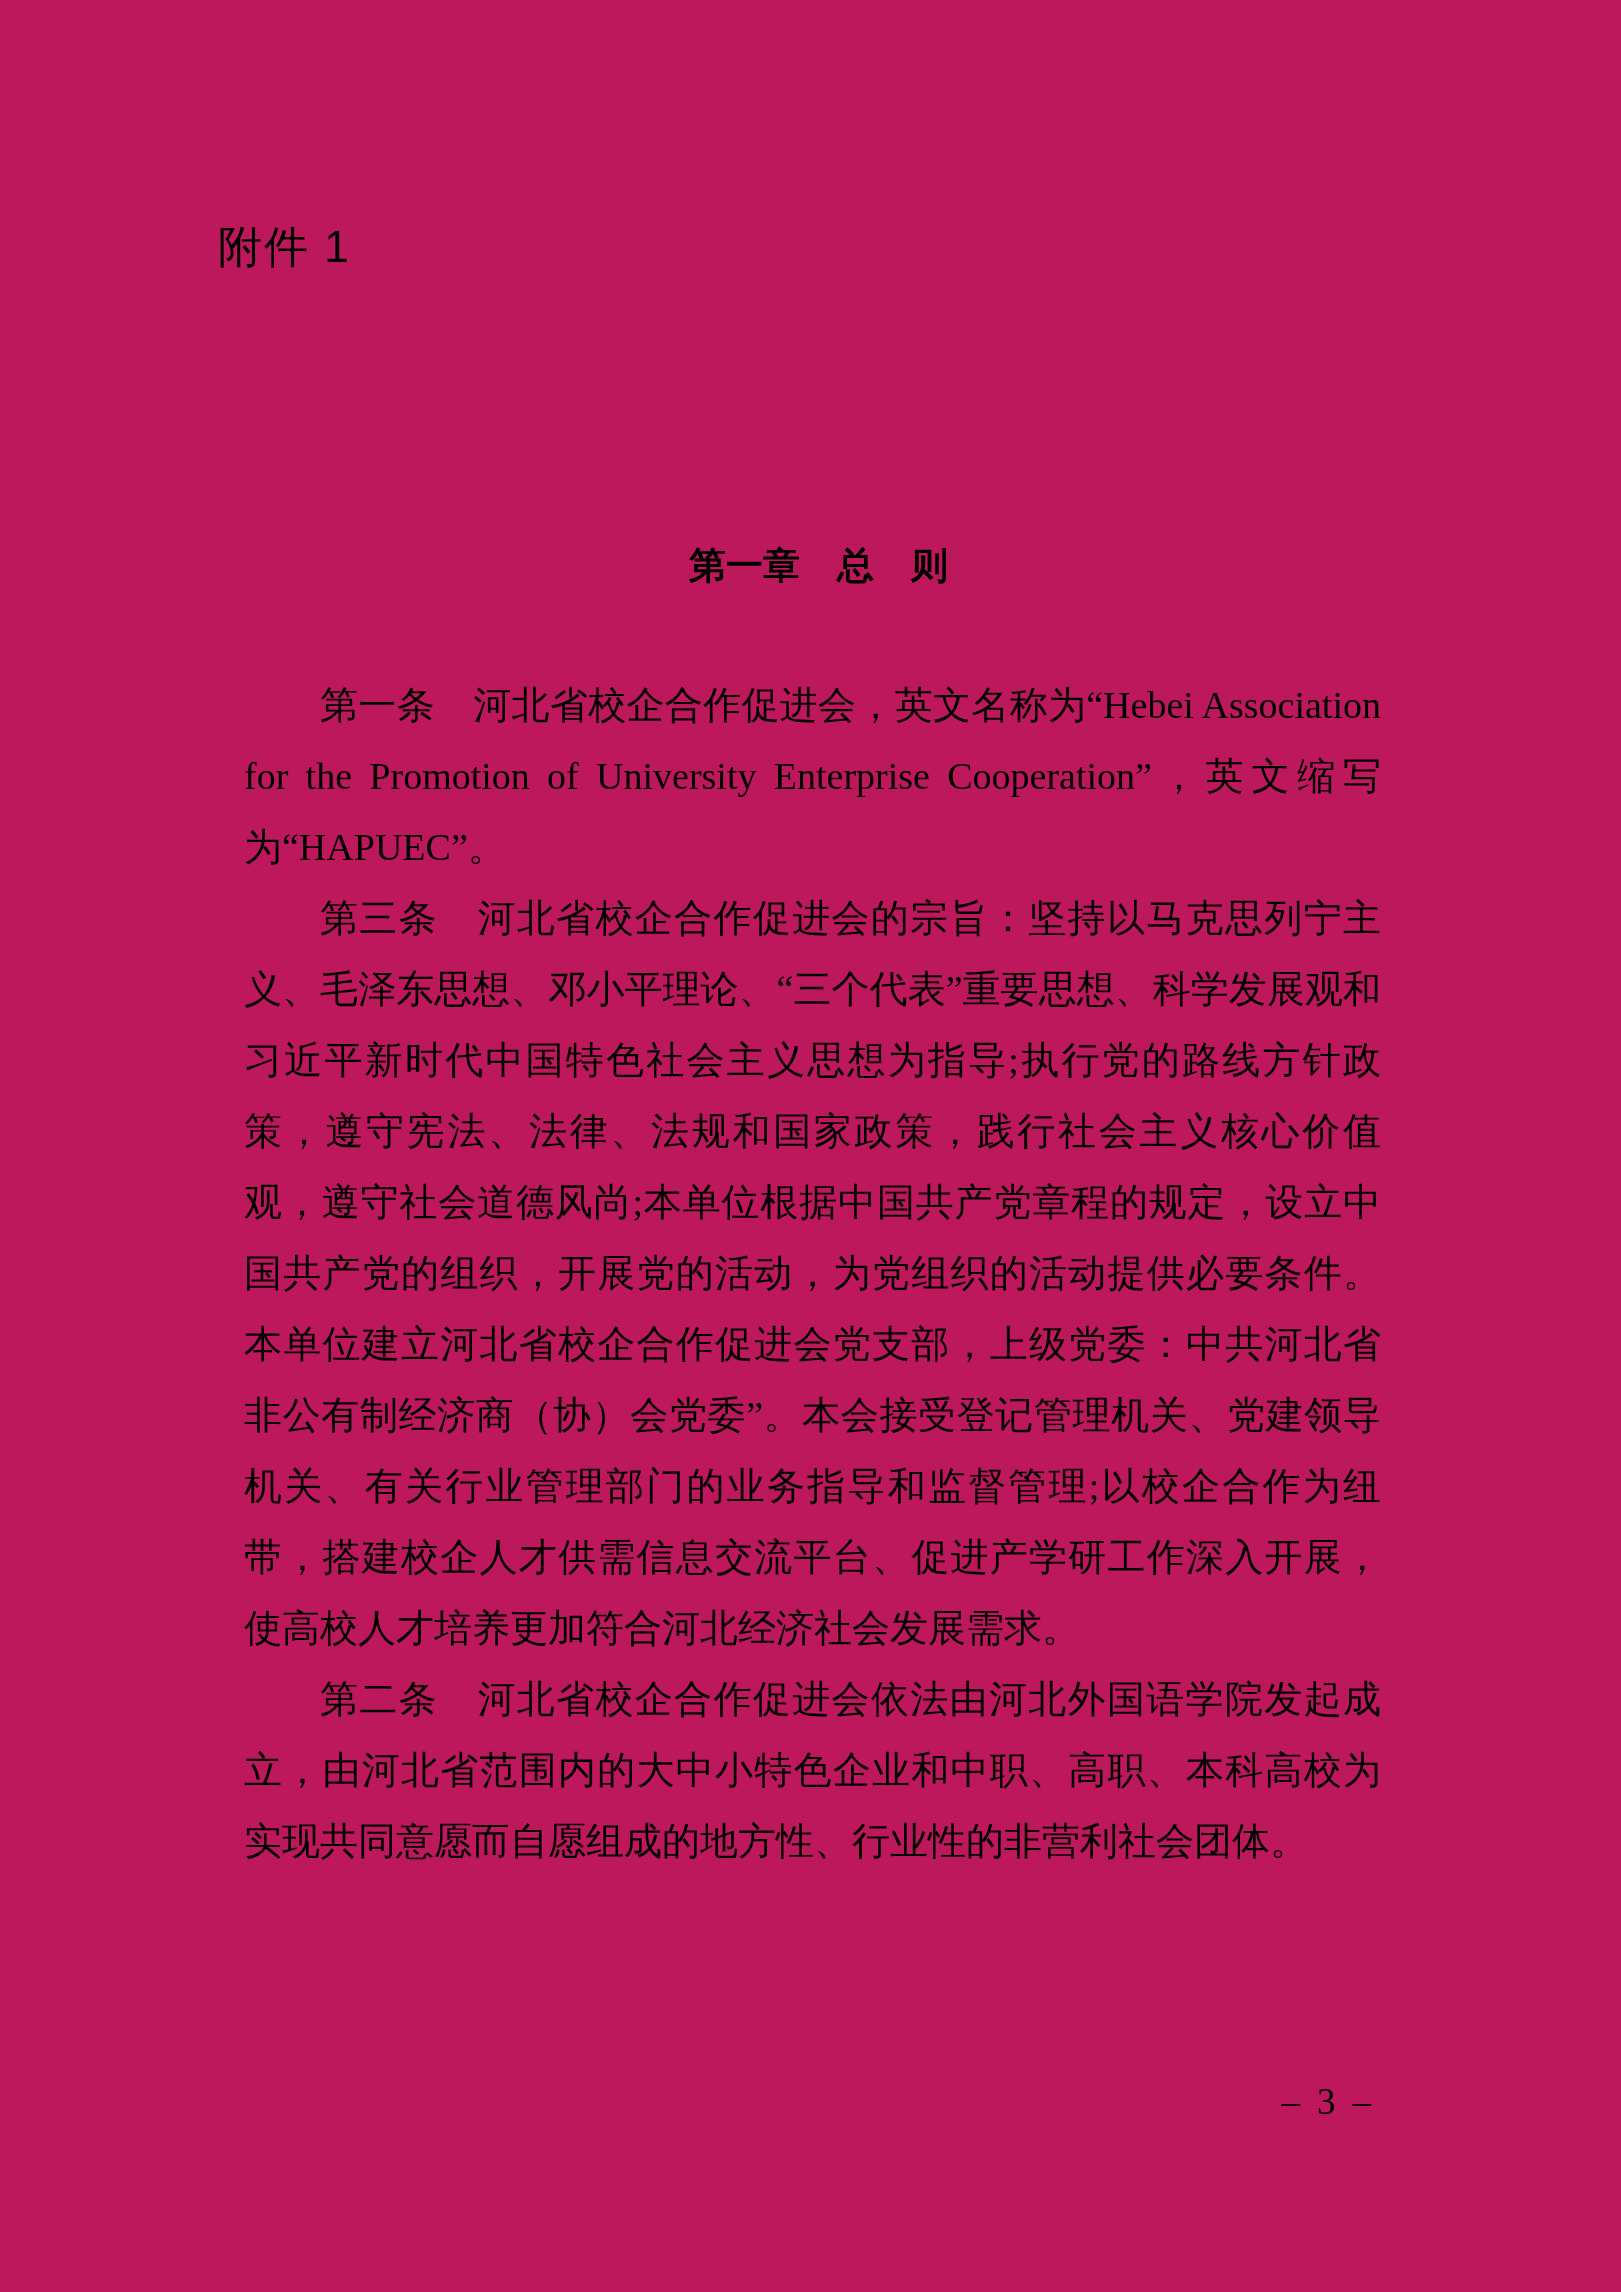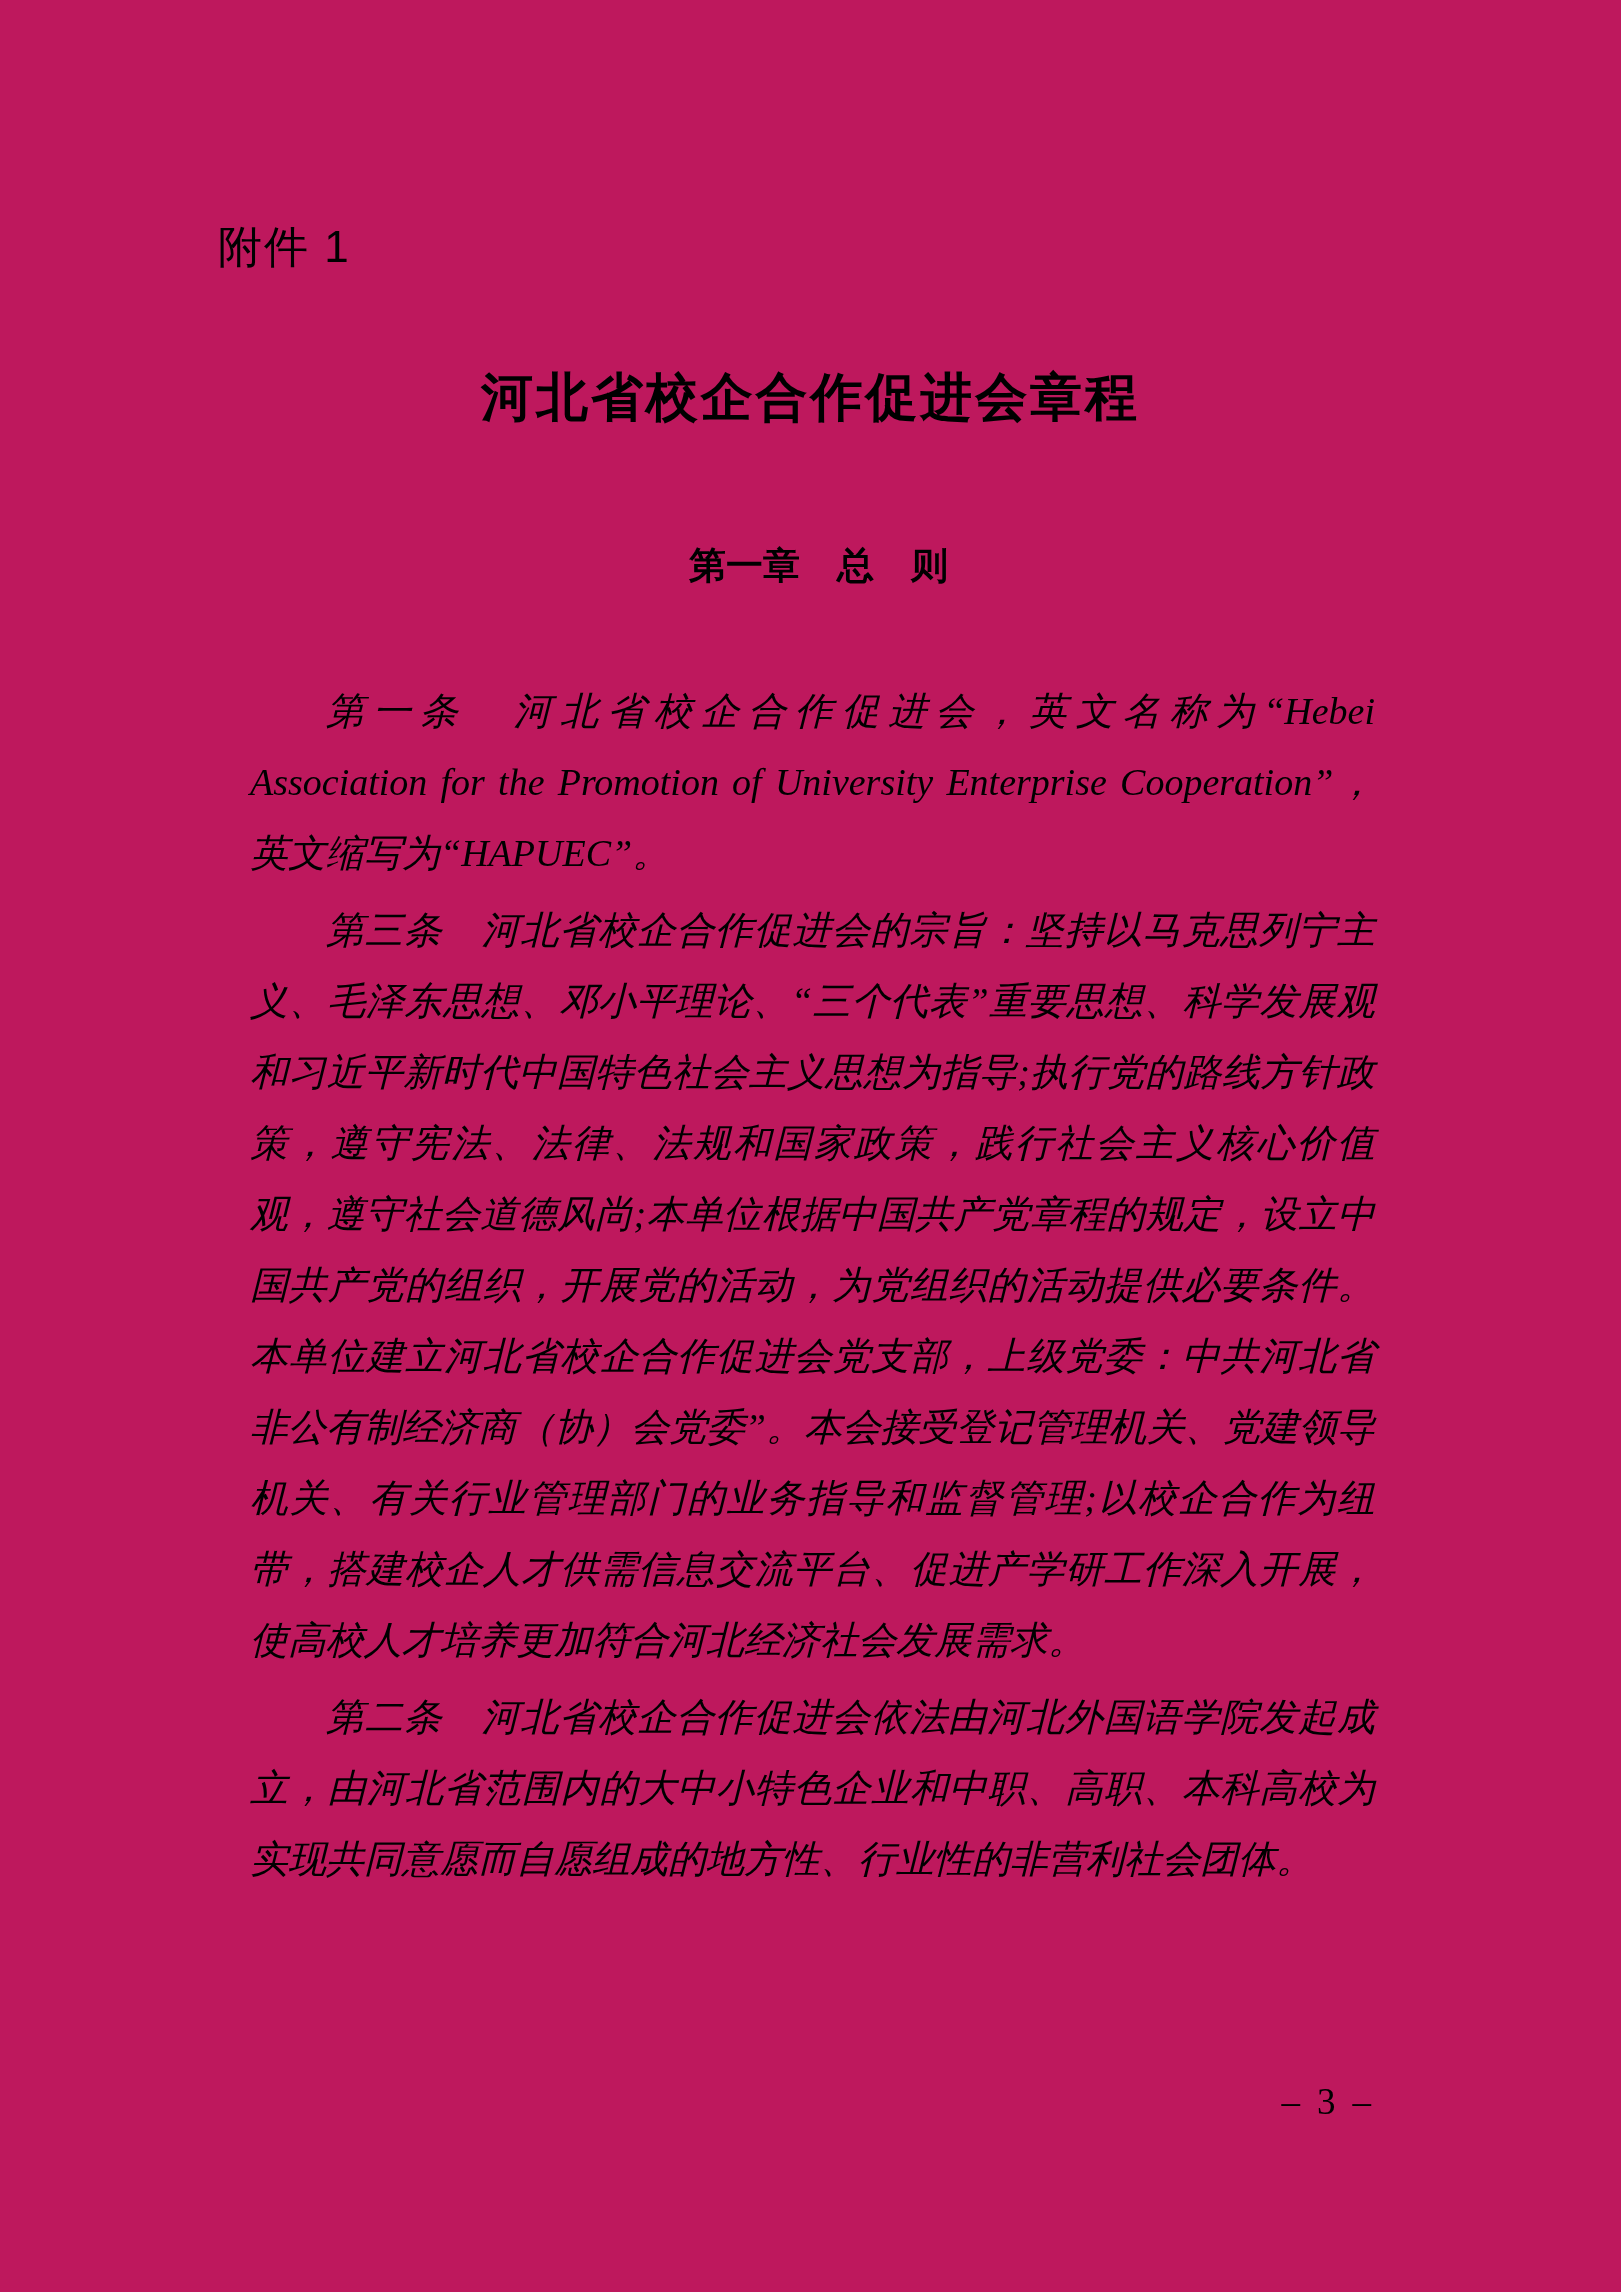--- a/index.html
+++ b/index.html
@@ -52,42 +52,40 @@
   .content {
     position: absolute;
     left: 244px;
     top: 670px;
     width: 1137px;
     font-size: 38px;
     line-height: 71px;
     text-align: justify;
   }
   .content p {
-    margin: 6px;
+    margin: 0;
     text-indent: 2em;
-    font-style: italic;
   }
   .page-number {
     position: absolute;
     top: 2080px;
     right: 246px;
     font-size: 37px;
     line-height: 43px;
     letter-spacing: 3.9px;
     white-space: pre;
   }
 </style>
 </head>
 <body>
 
 <div class="page">
 
   <div class="attachment">附件 1</div>
 
-  <h1 class="doc-title">河北省校企合作促进会章程</h1>
 
   <h2 class="chapter">第一章　总　则</h2>
 
   <div class="content">
     <p>第一条　河北省校企合作促进会，英文名称为“Hebei Association for the Promotion of University Enterprise Cooperation”，英文缩写为“HAPUEC”。</p>
     <p>第三条　河北省校企合作促进会的宗旨：坚持以马克思列宁主义、毛泽东思想、邓小平理论、“三个代表”重要思想、科学发展观和习近平新时代中国特色社会主义思想为指导;执行党的路线方针政策，遵守宪法、法律、法规和国家政策，践行社会主义核心价值观，遵守社会道德风尚;本单位根据中国共产党章程的规定，设立中国共产党的组织，开展党的活动，为党组织的活动提供必要条件。本单位建立河北省校企合作促进会党支部，上级党委：中共河北省非公有制经济商（协）会党委”。本会接受登记管理机关、党建领导机关、有关行业管理部门的业务指导和监督管理;以校企合作为纽带，搭建校企人才供需信息交流平台、促进产学研工作深入开展，使高校人才培养更加符合河北经济社会发展需求。</p>
     <p>第二条　河北省校企合作促进会依法由河北外国语学院发起成立，由河北省范围内的大中小特色企业和中职、高职、本科高校为实现共同意愿而自愿组成的地方性、行业性的非营利社会团体。</p>
   </div>
 
   <div class="page-number">– 3 –</div>

